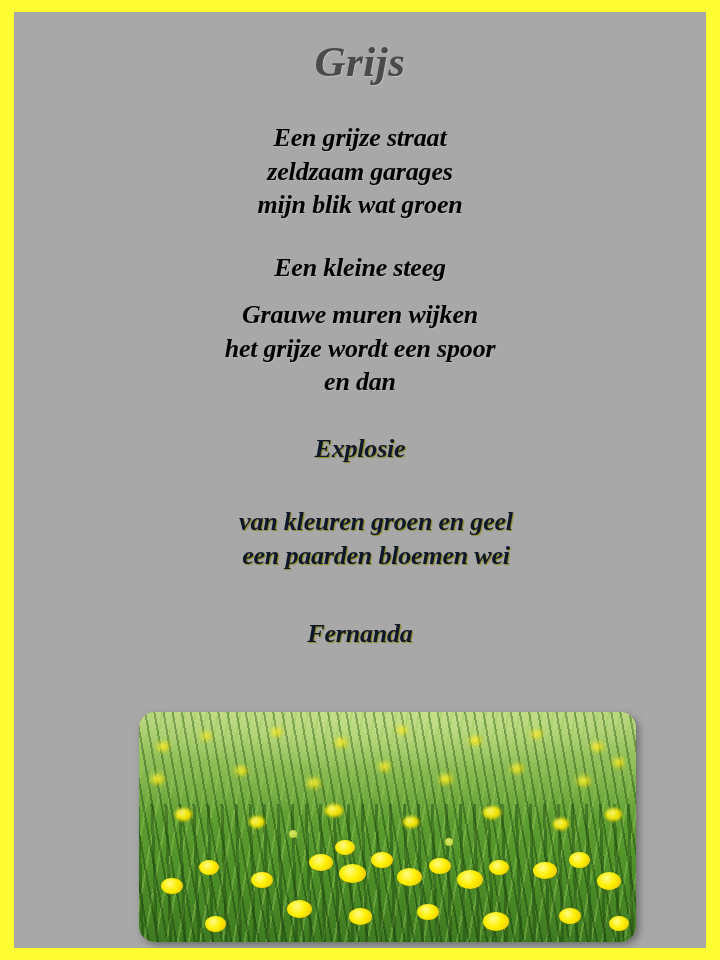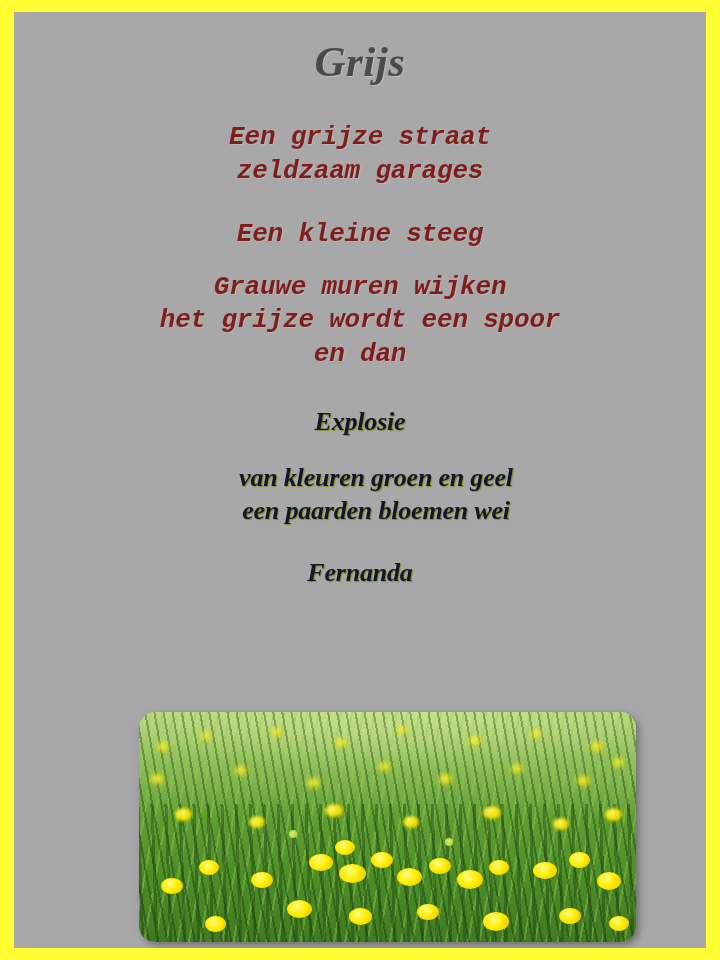--- a/index.html
+++ b/index.html
@@ -32,42 +32,41 @@
     letter-spacing: 0.5px;
     margin: 26px 0 0 0;
     line-height: 1.1;
     text-shadow: 1px 1px 0 #bdbdbd;
   }
   .stanza {
     text-align: center;
     margin: 0;
   }
   .stanza.grey {
-    color: #7f1d1d;
+    color: #000000;
     text-shadow: 1px 1px 0 #b5b5b5;
-    font-family: Liberation Mono, monospace;
   }
   .stanza.yellow {
     color: #0f172a;
     text-shadow: 1px 1px 1px #8a8a1f;
   }
   .stanza .line {
     font-size: 26px;
     font-style: italic;
     font-weight: bold;
     line-height: 1.28;
     letter-spacing: -0.2px;
     white-space: nowrap;
   }
   #stanza-1 { margin-top: 36px; }
   #stanza-2 { margin-top: 30px; }
-  #stanza-3 { margin-top: 20px; }
+  #stanza-3 { margin-top: 14px; }
   #stanza-4 { margin-top: 34px; }
-  #stanza-5 { margin-top: 23px; padding-left: 32px; }
-  #signature { margin-top: 28px; }
+  #stanza-5 { margin-top: 40px; padding-left: 32px; }
+  #signature { margin-top: 45px; }
 
   
   #photo-frame {
     position: absolute;
     left: 125px;
     top: 700px;
     width: 497px;
     height: 230px;
     border-radius: 16px;
     overflow: hidden;
@@ -131,20 +130,21 @@
 </head>
 <body>
 
 <div id="poem-card">
 
   <h1 id="poem-title">Grijs</h1>
 
   <div class="stanza grey" id="stanza-1">
     <div class="line">Een grijze straat</div>
     <div class="line">zeldzaam garages</div>
+    <div class="line">mijn blik wat groen</div>
   </div>
 
   <div class="stanza grey" id="stanza-2">
     <div class="line">Een kleine steeg</div>
   </div>
 
   <div class="stanza grey" id="stanza-3">
     <div class="line">Grauwe muren wijken</div>
     <div class="line">het grijze wordt een spoor</div>
     <div class="line">en dan</div>

